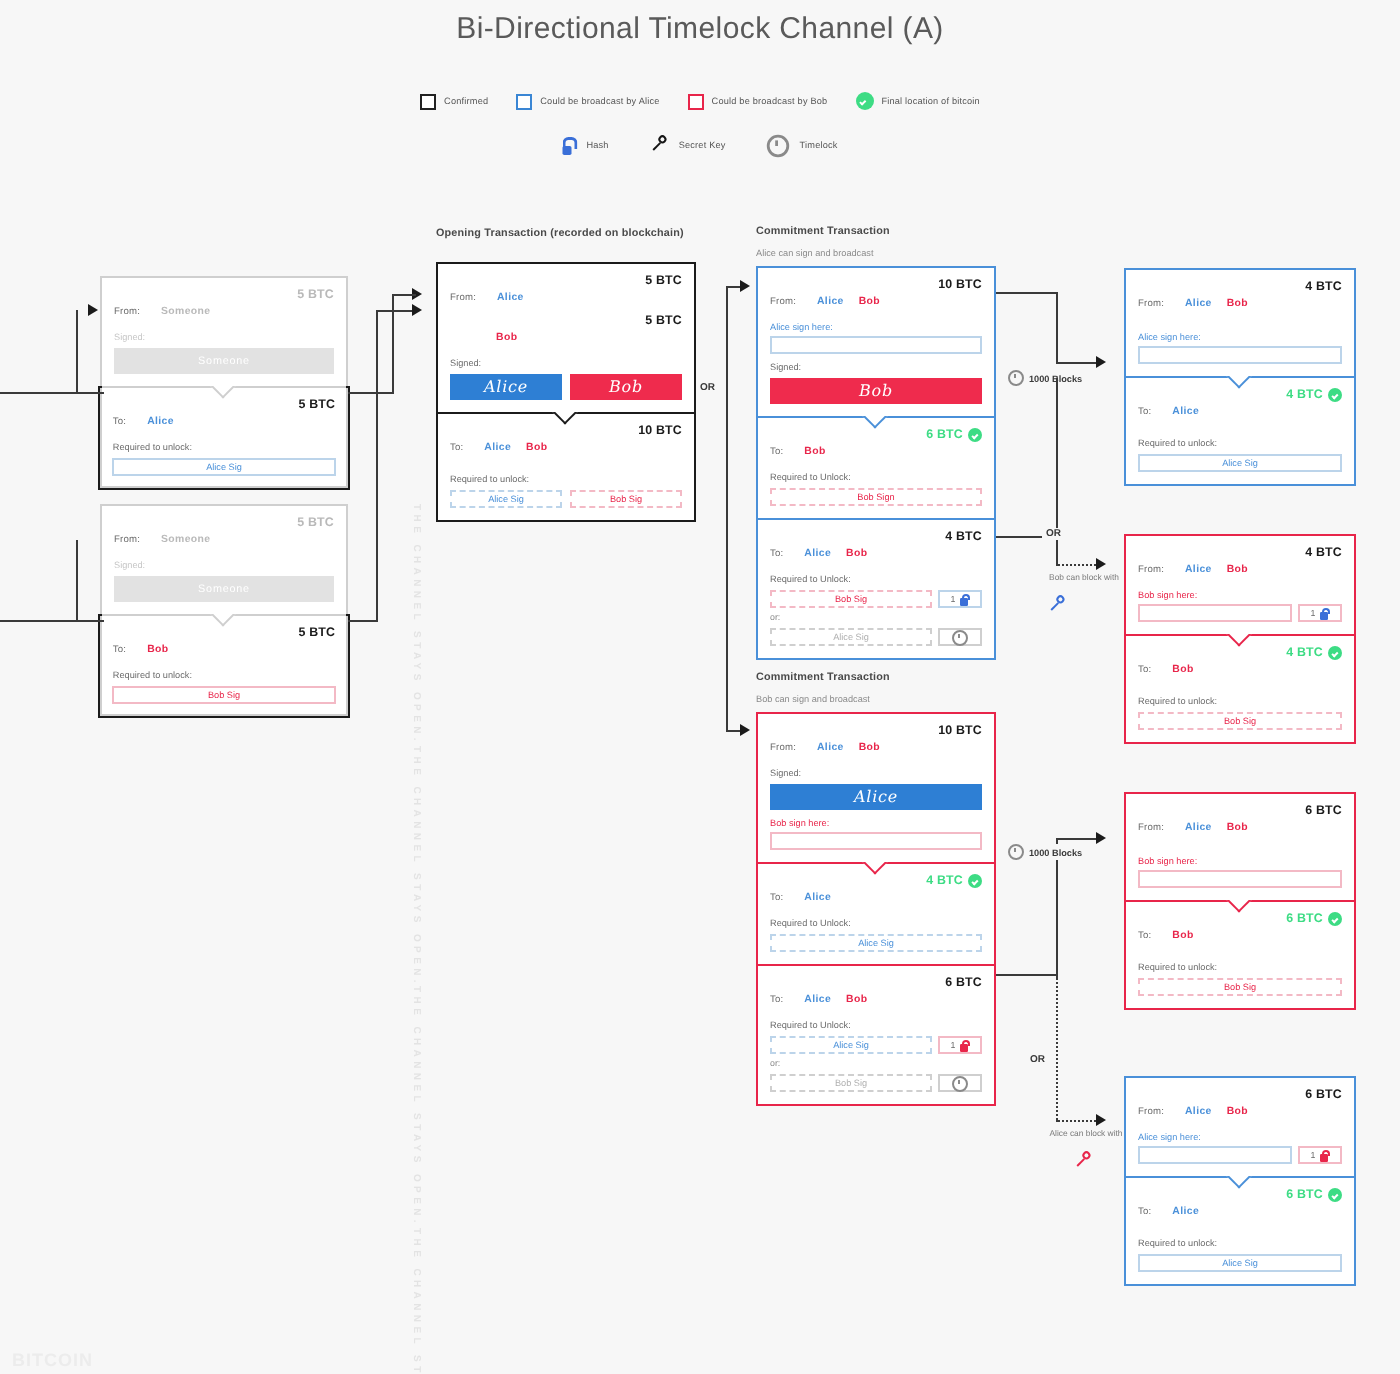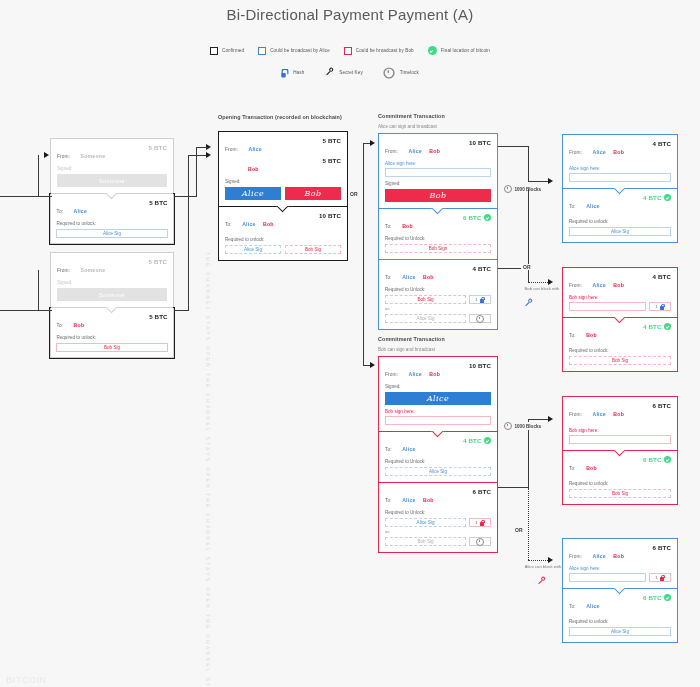--- a/index.html
+++ b/index.html
@@ -118,21 +118,21 @@
     color:#e3e3e3;font-weight:700;white-space:nowrap;}
   #watermark{left:6px;bottom:2px;font-size:9px;color:#ececec;font-weight:700;letter-spacing:.5px;}
 </style>
 </head>
 <body>
 
 
 
 
 
-<div class="abs" id="title">Bi-Directional Payment Payment (A)</div>
+<div class="abs" id="title">Bi-Directional Timelock Channel (A)</div>
 
 <div class="abs" id="legend1">
   <div class="lg">
     <span class="sw"></span>
     <span class="tx">Confirmed</span>
   </div>
   <div class="lg">
     <span class="sw blue"></span>
     <span class="tx">Could be broadcast by Alice</span>
   </div>

